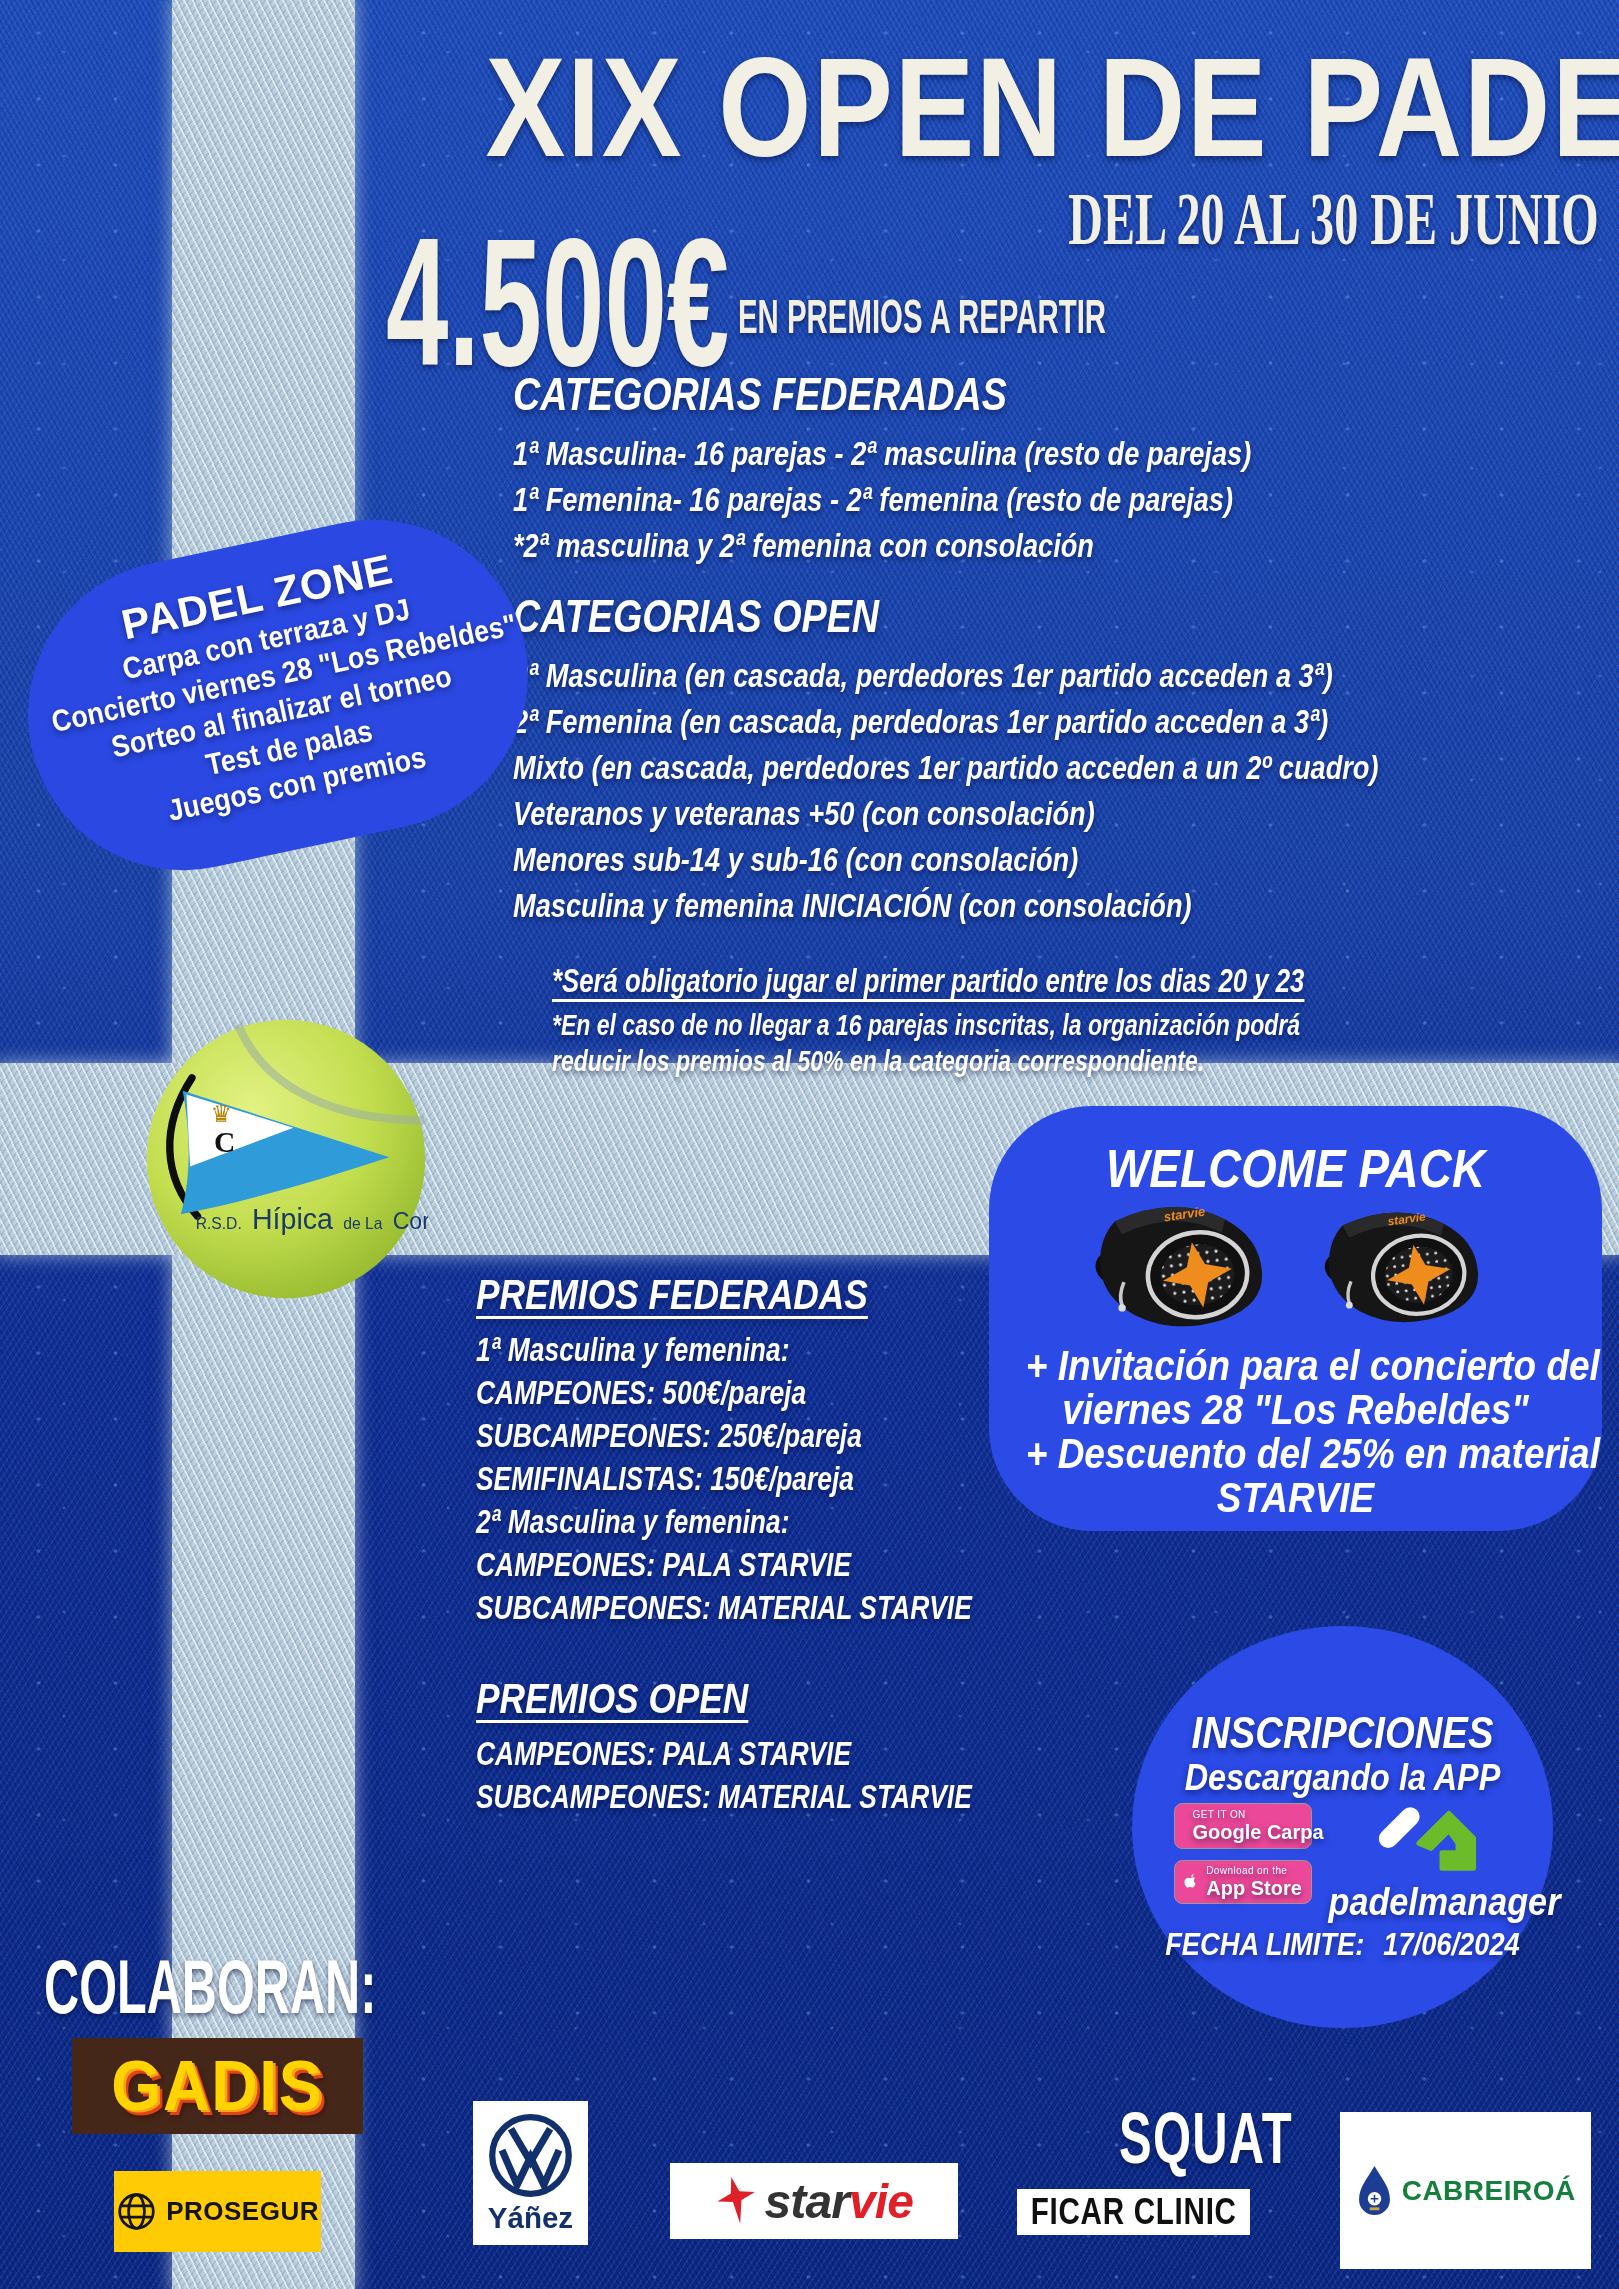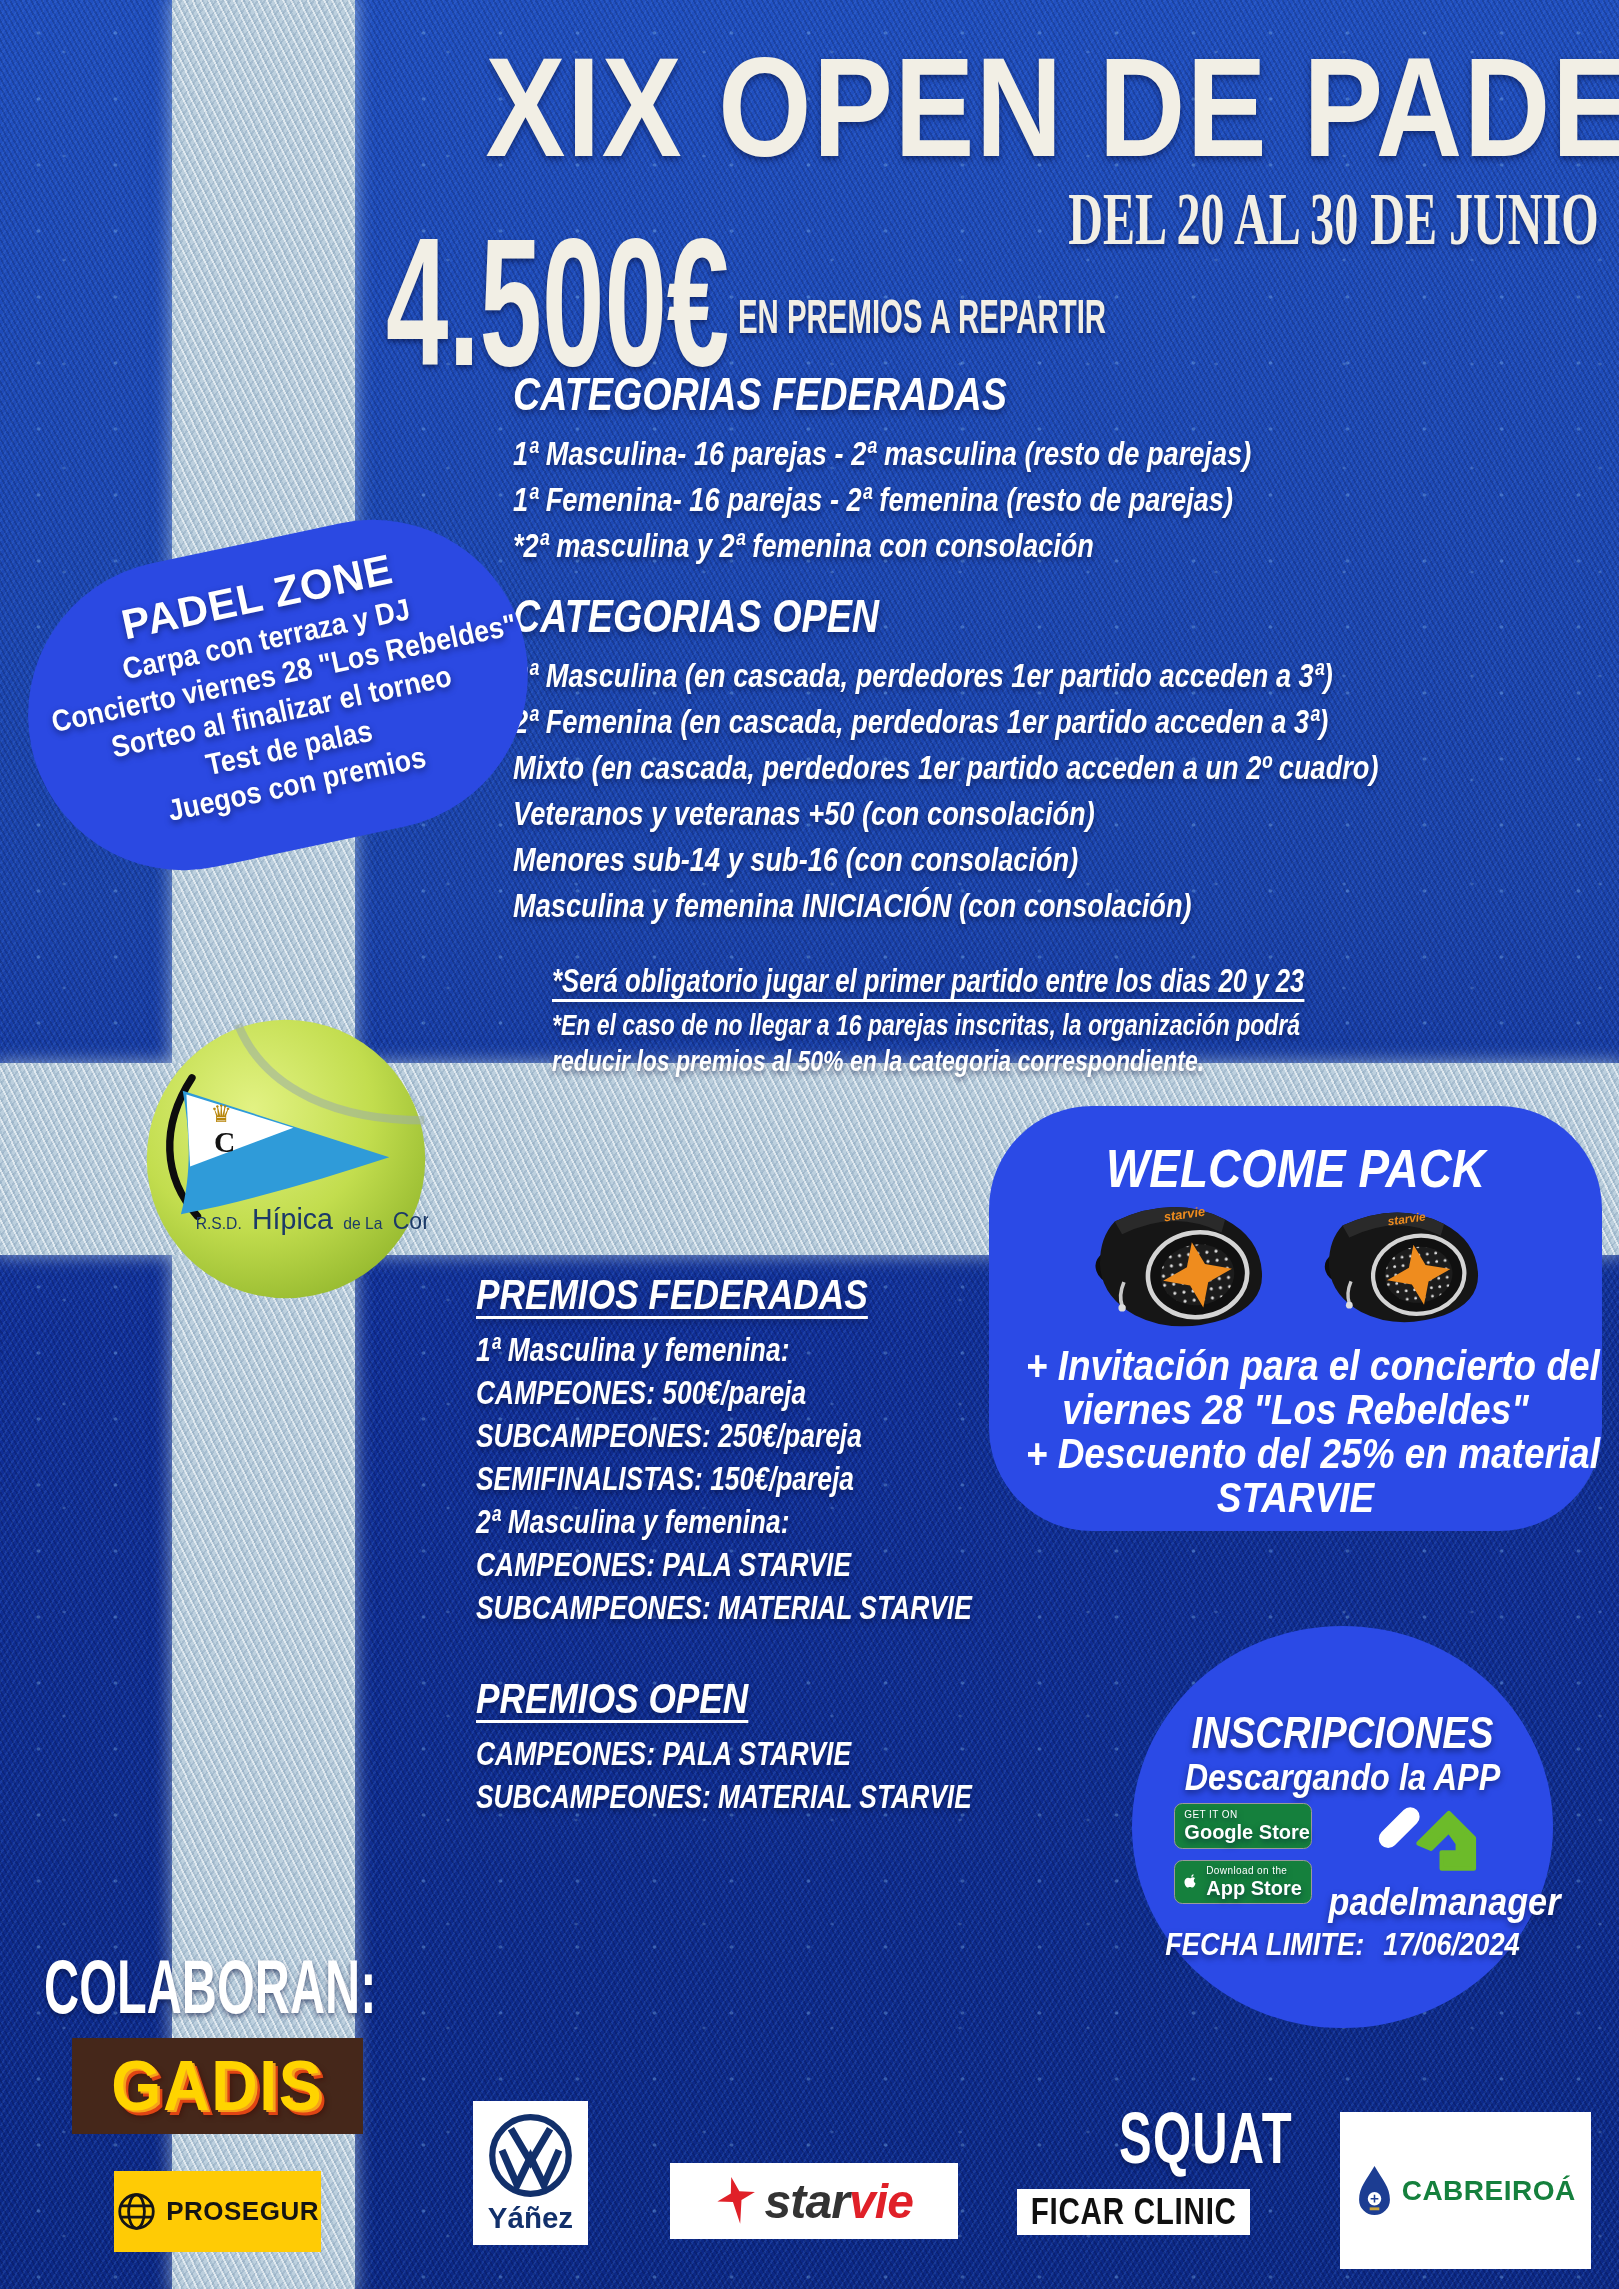--- a/index.html
+++ b/index.html
@@ -38,22 +38,22 @@
   .pzone h2{font-size:42px;letter-spacing:0.9px;}
   .pzone .ln{font-size:30px;line-height:37px;font-weight:bold;transform:scaleX(.9);transform-origin:center;white-space:nowrap;}
   
   .welcome{left:989px;top:1106px;width:613px;height:425px;border-radius:103px;background:#2b4ae6;text-align:center;z-index:3;}
   .welcome h2{font-size:54px;font-style:italic;margin-top:31px;transform:scaleX(.85);transform-origin:center;}
   .welcome .wl{font-size:42px;line-height:44px;font-style:italic;font-weight:bold;transform:scaleX(.88);transform-origin:center;white-space:nowrap;}
   
   .insc{left:1132px;top:1626px;width:421px;height:402px;border-radius:50%;background:#2b4ae6;z-index:3;}
   .insc h2{position:absolute;left:0;width:100%;top:81px;font-size:45px;font-style:italic;text-align:center;transform:scaleX(.85);}
   .insc .sub{position:absolute;left:0;width:100%;top:131px;font-size:36px;font-style:italic;font-weight:bold;text-align:center;transform:scaleX(.9);}
-  .badge{position:absolute;left:42px;width:138px;height:46px;background:#15803d;border:0.9px solid #9a9a9a;border-radius:8.3px;
-    display:flex;align-items:center;gap:8.3px;padding:0 9.2px;box-sizing:border-box;justify-content:center;}
+  .badge{position:absolute;left:42px;width:138px;height:46px;background:#ec4899;border:0.9px solid #9a9a9a;border-radius:8.3px;
+    display:flex;align-items:center;gap:8.3px;padding:0 9.2px;box-sizing:border-box;}
   .badge .col{display:flex;flex-direction:column;line-height:1;}
   .badge .tag{font-size:10px;color:#fff;letter-spacing:0.4px;}
   .badge .nm{font-size:20px;color:#fff;font-weight:bold;margin-top:1.8px;white-space:nowrap;}
   .pmtext{position:absolute;left:185px;top:255px;width:231px;text-align:center;font-size:38px;font-style:italic;font-weight:bold;transform:scaleX(.9);}
   .deadline{position:absolute;left:0;top:301px;width:100%;text-align:center;font-size:31px;font-style:italic;font-weight:bold;transform:scaleX(.88);}
   
   .gadis{left:72px;top:2038px;width:291px;height:96px;background:#45271a;display:flex;align-items:center;justify-content:center;}
   .gadis span{font-size:70px;font-weight:bold;letter-spacing:1.8px;color:#ffd400;transform:scaleX(.92);
     text-shadow:2.8px 1.8px 0 #f6a21a,5.5px 4.6px 0 #e04414,7.4px 6.5px 5.5px rgba(60,10,0,.5);}
   .proseg{left:114px;top:2171px;width:207px;height:81px;background:#ffcb05;display:flex;align-items:center;justify-content:center;gap:9.2px;}
@@ -201,21 +201,21 @@
 
     <div class="badge" style="top:177px;">
       <svg width="24" height="28" viewBox="0 0 32 36">
         <polygon points="2,1 2,35 20,18" fill="#00c3ff"></polygon>
         <polygon points="2,1 20,18 28,13 9,2" fill="#00e176"></polygon>
         <polygon points="2,35 20,18 28,23 9,34" fill="#ff3a44"></polygon>
         <polygon points="20,18 28,13 31,18 28,23" fill="#ffcf00"></polygon>
       </svg>
       <div class="col">
         <span class="tag">GET IT ON</span>
-        <span class="nm">Google Store</span>
+        <span class="nm">Google Carpa</span>
       </div>
     </div>
 
     <div class="badge" style="top:234px;height:44px;">
       <svg width="22" height="28" viewBox="0 0 30 36">
         <path d="M21,1 c0,3 -2,6 -5,6 c-0.5,-3 2,-6 5,-6 z" fill="#fff"></path>
         <path d="M15,9 c3,-2 7,-2 9,1 c-4,3 -3,9 1,11 c-1,4 -4,9 -7,9 c-2,0 -2.5,-1.3 -5,-1.3 c-2.5,0 -3,1.3 -5,1.3 c-3,0 -7,-6 -7,-12 c0,-5 4,-9 8,-9 c2,0 4,1.3 6,0.3 z" fill="#fff"></path>
       </svg>
       <div class="col">
         <span class="tag">Download on the</span>

